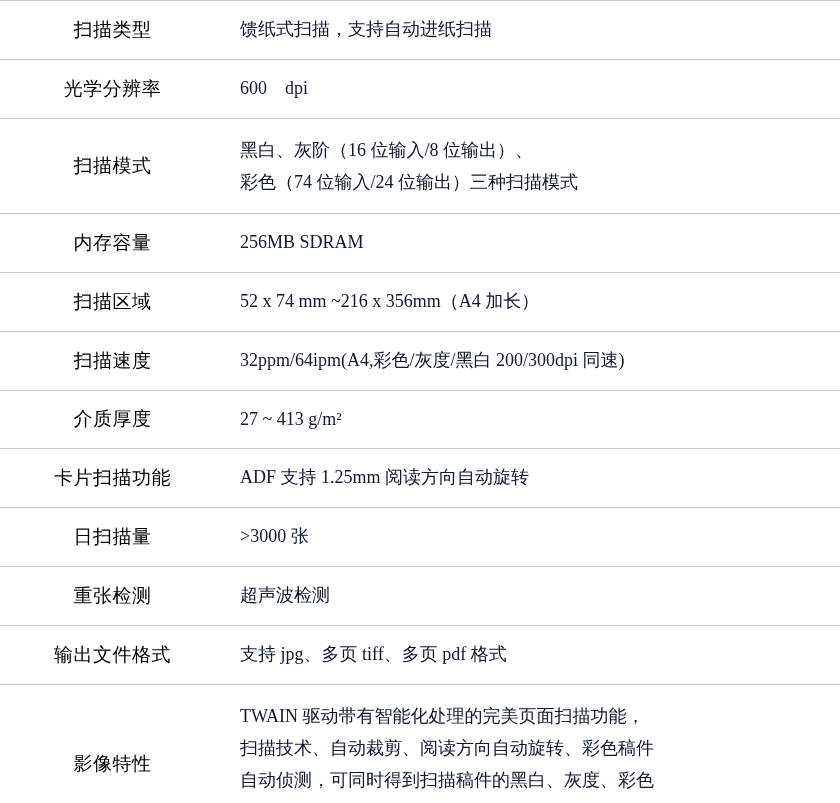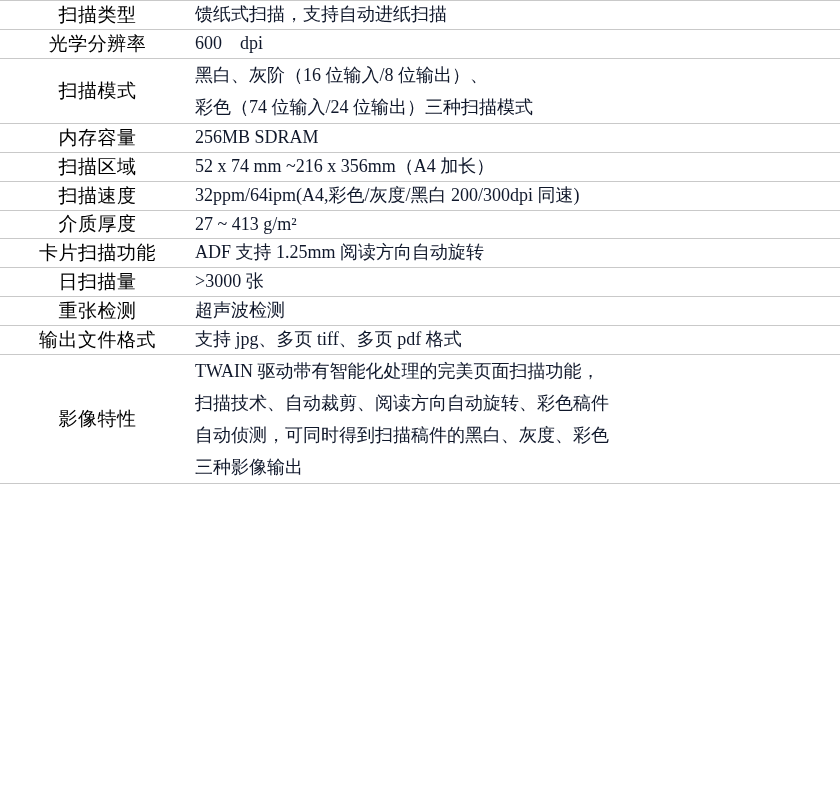--- a/index.html
+++ b/index.html
@@ -17,21 +17,21 @@
   .spec-table {
     width: 840px;
     border-collapse: collapse;
     table-layout: fixed;
   }
   .spec-table tr {
     border-top: 1px solid #c9c9c9;
     border-bottom: 1px solid #c9c9c9;
   }
   .spec-table td {
-    padding: 0;
+    padding: 15px;
     vertical-align: middle;
     border: none;
   }
   .label-cell {
     width: 195px;
     text-align: center;
     font-family: "Liberation Serif", "DejaVu Serif", serif;
     font-size: 19px;
     letter-spacing: 0.5px;
     color: #000;

